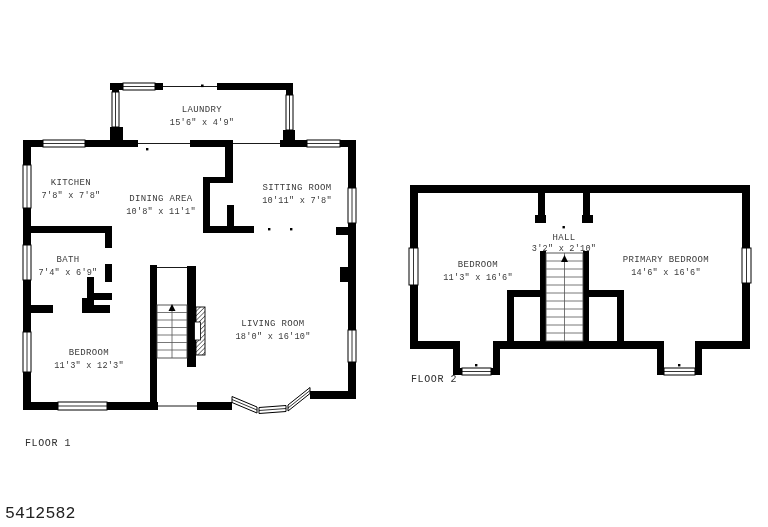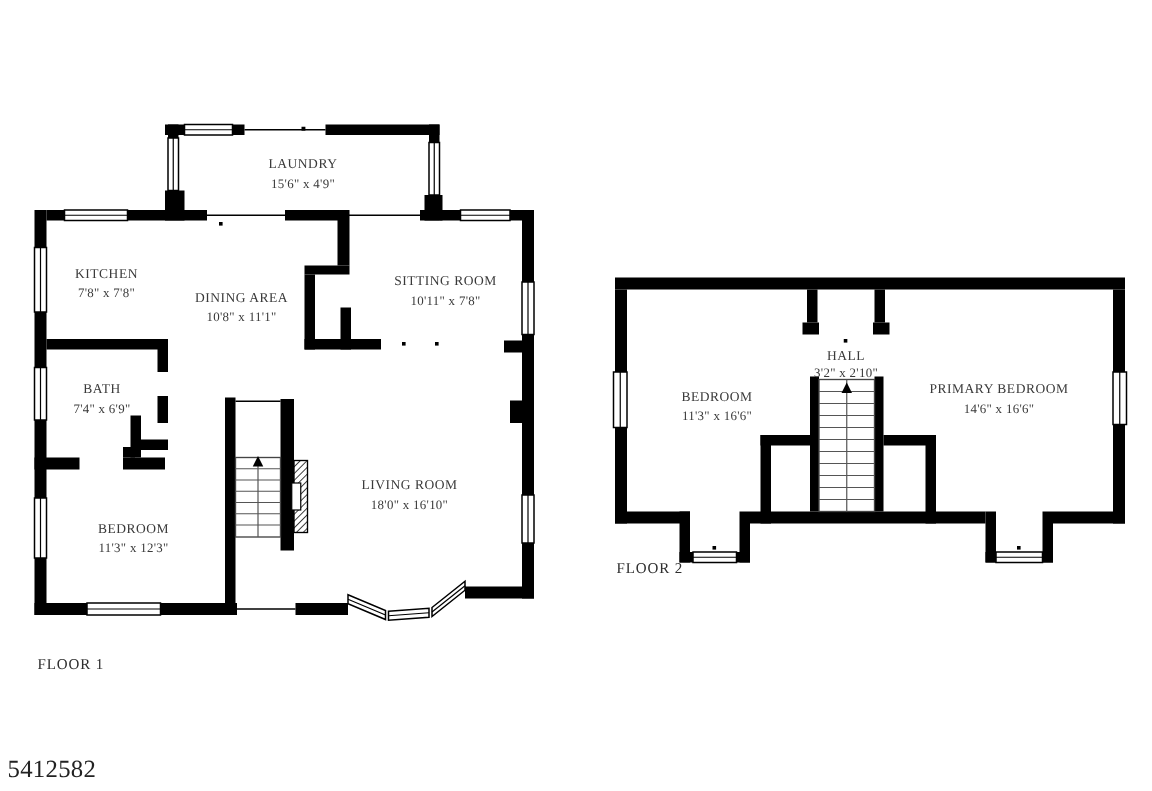--- a/index.html
+++ b/index.html
@@ -1,17 +1,17 @@
 <!DOCTYPE html>
 <html><head>
 <meta charset="utf-8">
 <style>
   html,body{margin:0;padding:0;background:#ffffff;}
   .canvas{position:relative;width:768px;height:527px;background:#ffffff;overflow:hidden;
-          font-family:Liberation Serif, serif;}
+          font-family:Liberation Mono, monospace;}
   svg{display:block;}
   .wall{fill:#000000;stroke:none;}
   .win{fill:#ffffff;stroke:#000000;stroke-width:1;}
   .winline{stroke:#000000;stroke-width:0.8;fill:none;}
   .thin{stroke:#000000;stroke-width:0.9;fill:none;}
   .stair{stroke:#555555;stroke-width:0.8;fill:none;}
   .stairbox{stroke:#444444;stroke-width:0.9;fill:#ffffff;}
   .room-name{font-size:9px;letter-spacing:0.35px;fill:#3a3a3a;text-anchor:middle;}
   .room-dims{font-size:8.6px;letter-spacing:0.2px;fill:#3a3a3a;text-anchor:middle;}
   .floor-label{font-size:10px;letter-spacing:0.6px;fill:#2e2e2e;}

